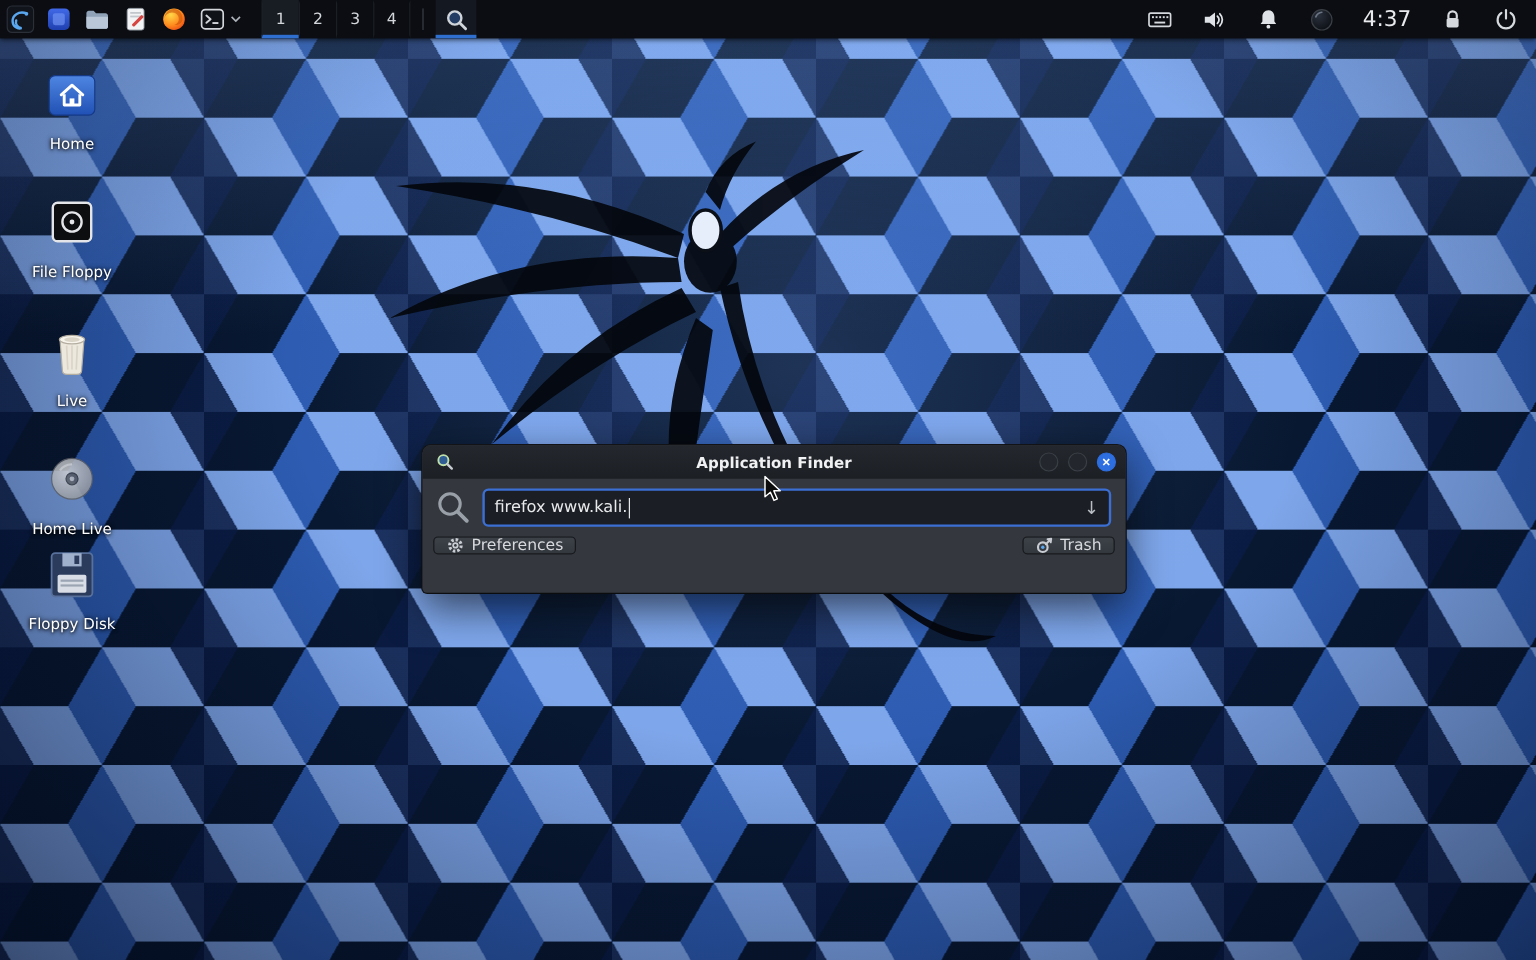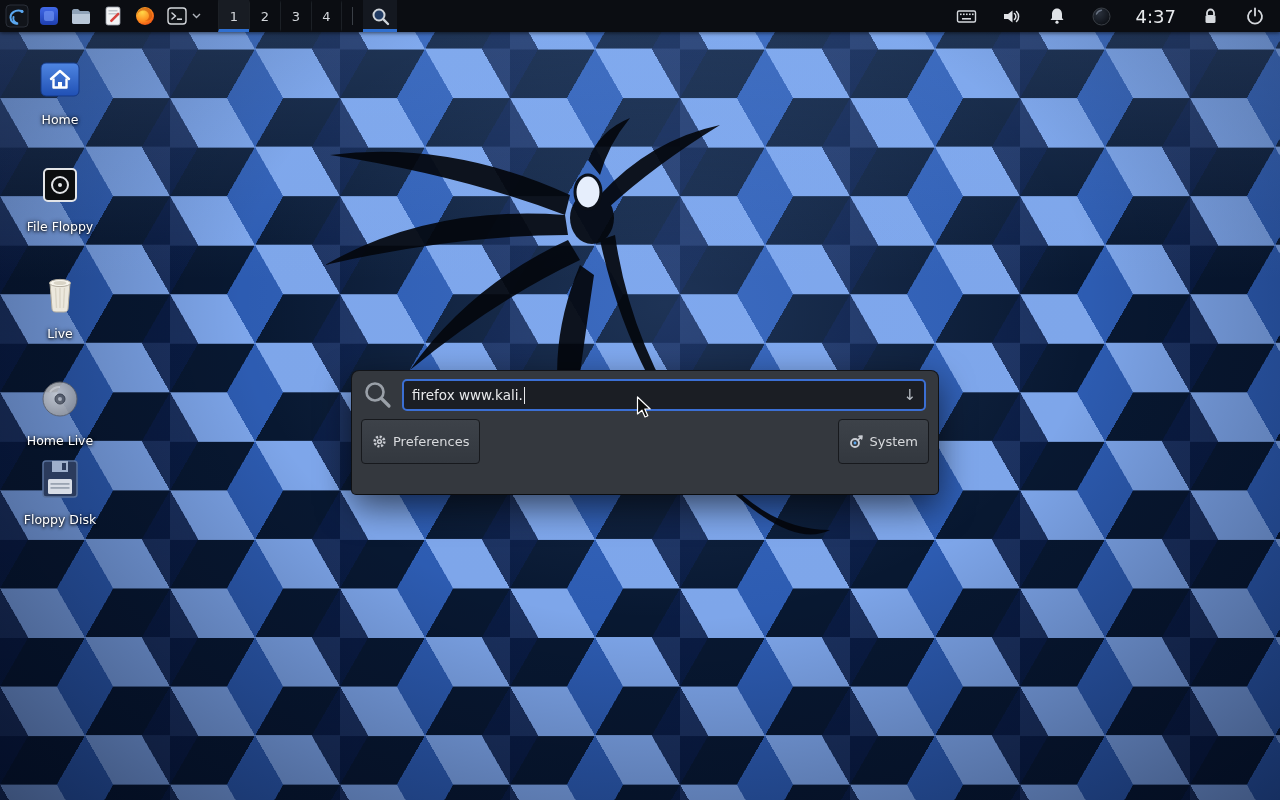--- a/index.html
+++ b/index.html
@@ -65,21 +65,21 @@
   .wbtn.close { background:#2d6ee0; border-color:#2d6ee0; color:#fff; font-weight:bold; }
   .search-row { display:flex; align-items:flex-end; padding:8px 12px 6px 10px; gap:8px; }
   .fake-input { flex:1; height:32px; background:#1b1e24; border:2px solid #3b6fd4; border-radius:5px;
                 display:flex; align-items:center; padding:0 8px; }
   .fake-input .q { color:#e8e9eb; font-size:13.5px; white-space:pre; }
   .caret { width:1px; height:17px; background:#e8e9eb; margin-left:1px; animation:blink 1.1s steps(1) infinite; }
   @keyframes blink { 50% { opacity:0; } }
   .fi-spacer { flex:1; }
   .dd-arrow { color:#b9bec5; font-size:15px; }
   .btn-row { display:flex; justify-content:space-between; padding:2px 9px 0; }
-  .gbtn { display:flex; align-items:center; gap:6px; height:45px; padding:0 10px;
+  .gbtn { display:flex; align-items:center; gap:6px; height:15px; padding:0 10px;
           background:linear-gradient(#3d4249,#33383f); border:1px solid #17191d; border-radius:4px;
           color:#d8dadd; font-size:13px; font-family:"DejaVu Sans", sans-serif; }
 
   
   .cursor { position:absolute; left:636px; top:396px; z-index:200; }
 </style>
 </head>
 <body>
 
 <div class="wallpaper">
@@ -304,20 +304,32 @@
     <rect x="24" y="6" width="4" height="7" fill="#2b3b5c"></rect>
     <rect x="10" y="22" width="24" height="15" rx="1.5" fill="#d8dde6"></rect>
     <rect x="12.5" y="26" width="19" height="1.8" fill="#9aa4b2"></rect>
     <rect x="12.5" y="30" width="19" height="1.8" fill="#9aa4b2"></rect>
   </svg>
     </div>
   <div class="lbl">Floppy Disk</div>
 </div>
 
 <div class="finder">
+  <div class="titlebar">
+    <svg class="tb-icon" width="16" height="16" viewBox="0 0 16 16">
+      <circle cx="6.5" cy="6.5" r="4.2" fill="rgba(60,140,235,0.55)" stroke="#bfe0a8" stroke-width="1.6"></circle>
+      <line x1="9.8" y1="9.8" x2="13.5" y2="13.5" stroke="#c8cdd4" stroke-width="2" stroke-linecap="round"></line>
+    </svg>
+    <div class="title">Application Finder</div>
+    <div class="tb-btns">
+      <button class="wbtn"></button>
+      <button class="wbtn"></button>
+      <button class="wbtn close">✕</button>
+    </div>
+  </div>
 
   <div class="search-row">
     <svg width="32" height="32" viewBox="0 0 32 32">
       <circle cx="13" cy="13" r="8.5" fill="none" stroke="#9aa0a8" stroke-width="2.6"></circle>
       <line x1="19.5" y1="19.5" x2="27" y2="27" stroke="#9aa0a8" stroke-width="3.2" stroke-linecap="round"></line>
     </svg>
     <div class="fake-input">
       <span class="q">firefox www.kali.</span>
       <span class="caret"></span>
       <span class="fi-spacer"></span>
@@ -333,20 +345,20 @@
         <circle cx="7.5" cy="7.5" r="1.1" fill="#33383f"></circle>
       </svg>
       <span>Preferences</span>
     </button>
     <button class="gbtn">
       <svg width="15" height="15" viewBox="0 0 15 15">
         <circle cx="6" cy="9" r="4" fill="none" stroke="#c9ccd2" stroke-width="1.8"></circle>
         <circle cx="6" cy="9" r="1.4" fill="#5aa7f0"></circle>
         <path d="M8.5,6.5 L13,2 M13,2 L10,2.4 M13,2 L12.6,5" fill="none" stroke="#c9ccd2" stroke-width="1.6" stroke-linecap="round"></path>
       </svg>
-      <span>System</span>
+      <span>Trash</span>
     </button>
   </div>
 </div>
 
 <svg class="cursor" width="17" height="23" viewBox="0 0 17 23">
   <path d="M1.5,1 L1.5,18 L6,14.2 L9,21 L11.8,19.8 L8.8,13 L14.2,13 Z" fill="#0c0c0c" stroke="#ffffff" stroke-width="1.2" stroke-linejoin="round"></path>
 </svg>
 
 </body></html>

